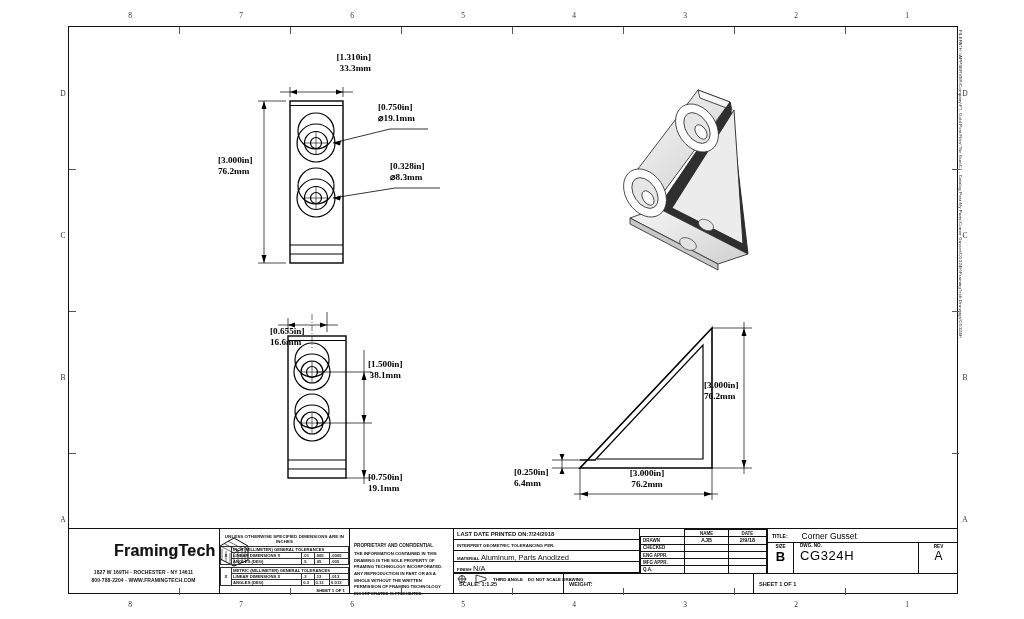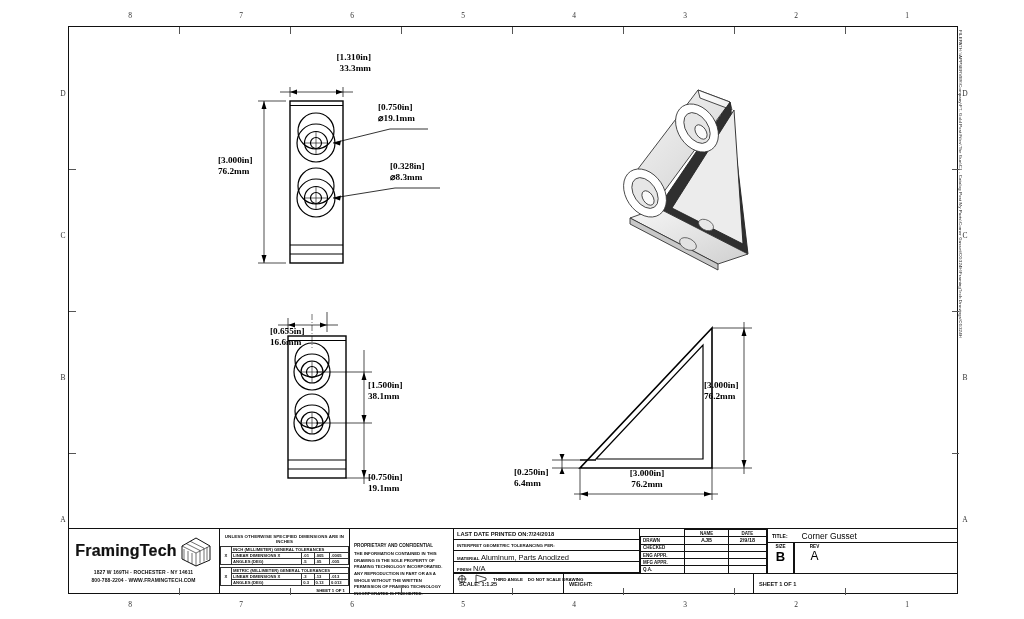--- a/index.html
+++ b/index.html
@@ -74,22 +74,23 @@
     border-right: 1px solid #111;
     position: relative;
   }
   .tb-logo { width: 152px; }
   .tb-tol  { width: 130px; }
   .tb-prop { width: 104px; }
   .tb-right { flex: 1; display: flex; flex-direction: column; }
 
   .logo-wrap {
     height: 40px;
-    display: flex; align-items: center; justify-content: center;
+    display: flex; align-items: center; 
     padding-top: 4px;
+    padding-left: 46px;
   }
   .logo-text {
     font-family: "Liberation Sans", sans-serif;
     font-size: 16px;
     font-weight: bold;
     letter-spacing: .2px;
     color: #111;
     -webkit-text-stroke: 0.2px #111;
   }
   .logo-cube { margin-left: 3px; }
@@ -412,21 +413,21 @@
         <line x1="114" y1="135" x2="114" y2="196"></line>
         <polygon points="114,190 111.5,182 116.5,182" fill="#000" stroke="none"></polygon>
       </g>
     </svg>
 
     <div class="dimtext" style="left:20px; top:-5px; text-align:left; width:76px;margin-top:43px;">
       <div>[0.655in]</div>
       <div>16.6mm</div>
     </div>
 
-    <div class="dimtext" style="left:118px; top:92px;">
+    <div class="dimtext" style="left:118px; top:71px;text-align:center;">
       <div>[1.500in]</div>
       <div>38.1mm</div>
     </div>
 
     <div class="dimtext" style="left:118px; top:184px;">
       <div>[0.750in]</div>
       <div>19.1mm</div>
     </div>
   </div>
 
@@ -697,20 +698,24 @@
         <div class="title-col">
           <div class="title-line">
             <span class="lbl">TITLE:</span>
             <span class="val">Corner Gusset</span>
           </div>
           <div class="dwg-line">
             <div class="size-cell">
               <span class="lbl">SIZE</span>
               <span class="val">B</span>
             </div>
+            <div class="dwgno-cell">
+              <div class="lbl">DWG.  NO.</div>
+              <div class="val">CG324H</div>
+            </div>
             <div class="rev-cell">
               <span class="lbl">REV</span>
               <span class="val">A</span>
             </div>
           </div>
         </div>
       </div>
 
       <div class="tb-row tb-bottom-row">
         <div class="bot-cell bot-scale">SCALE: 1:1.25</div>

